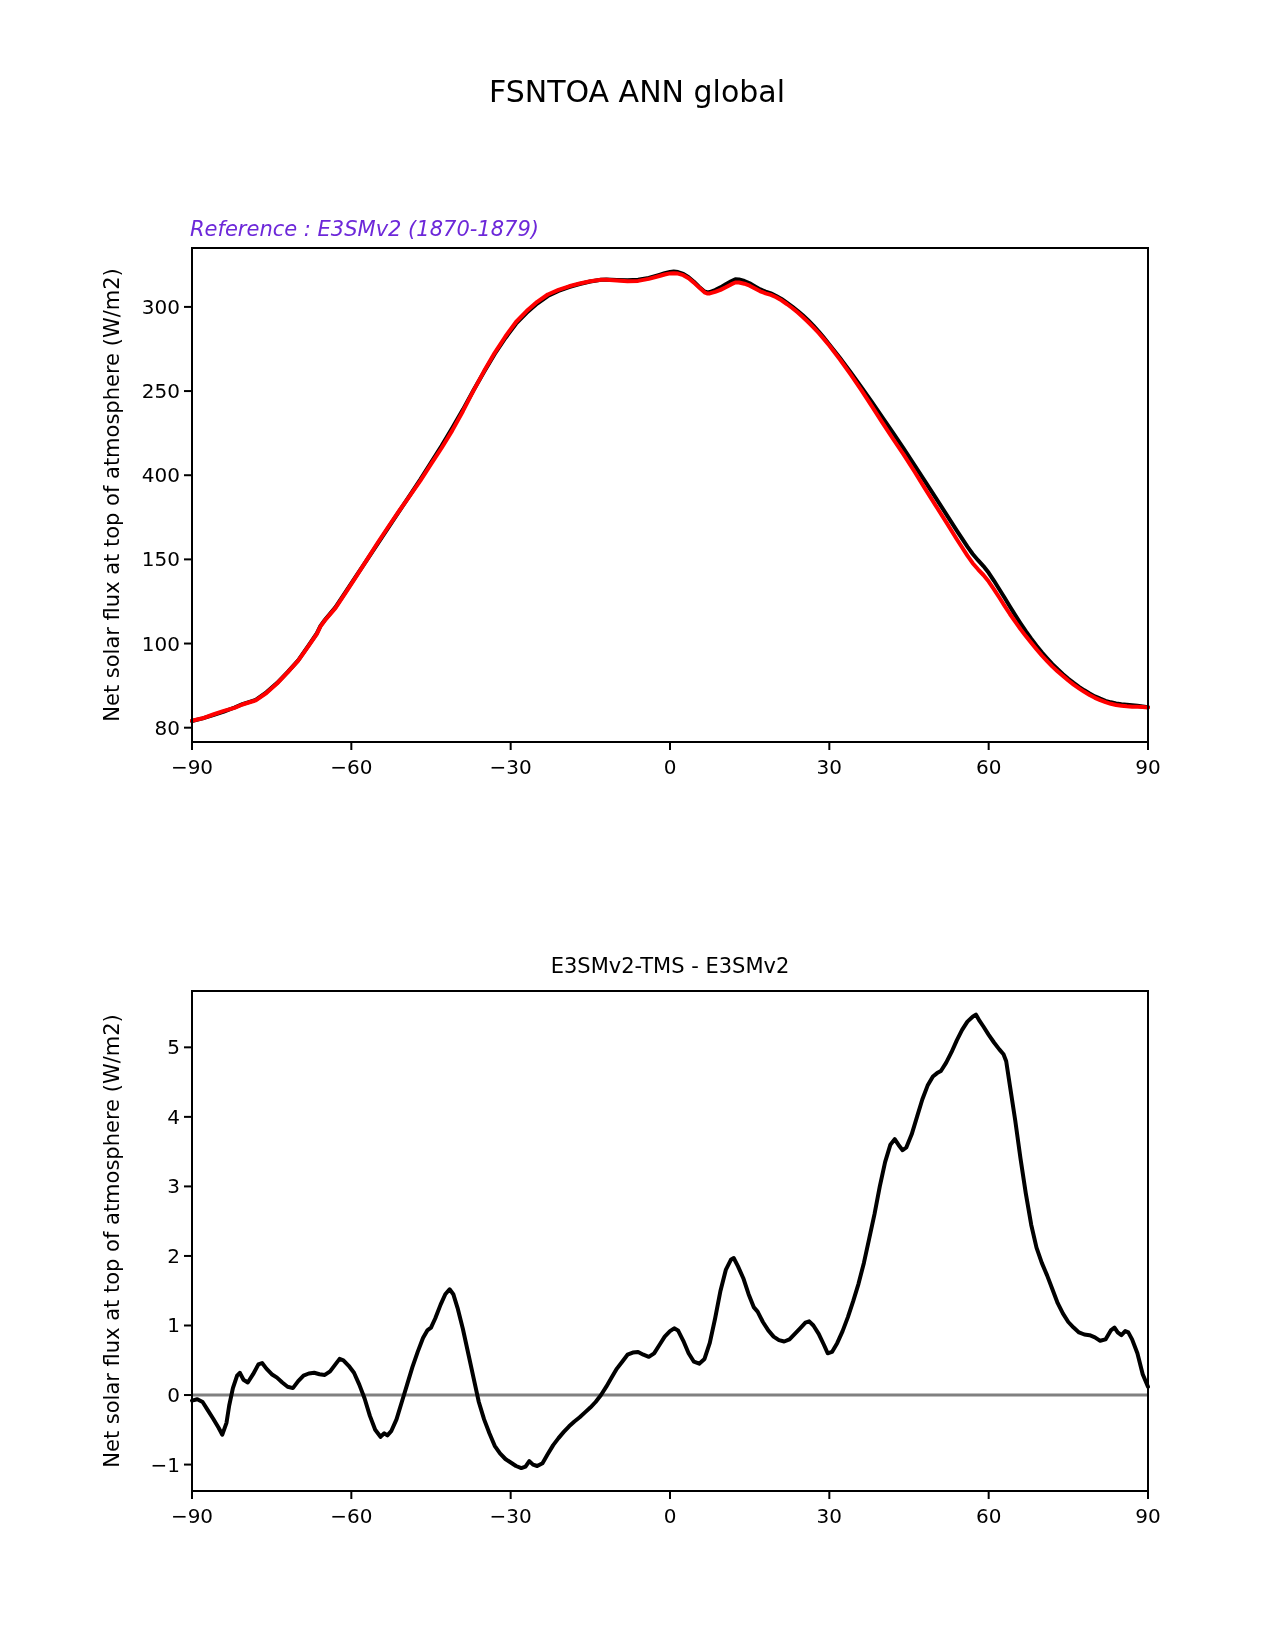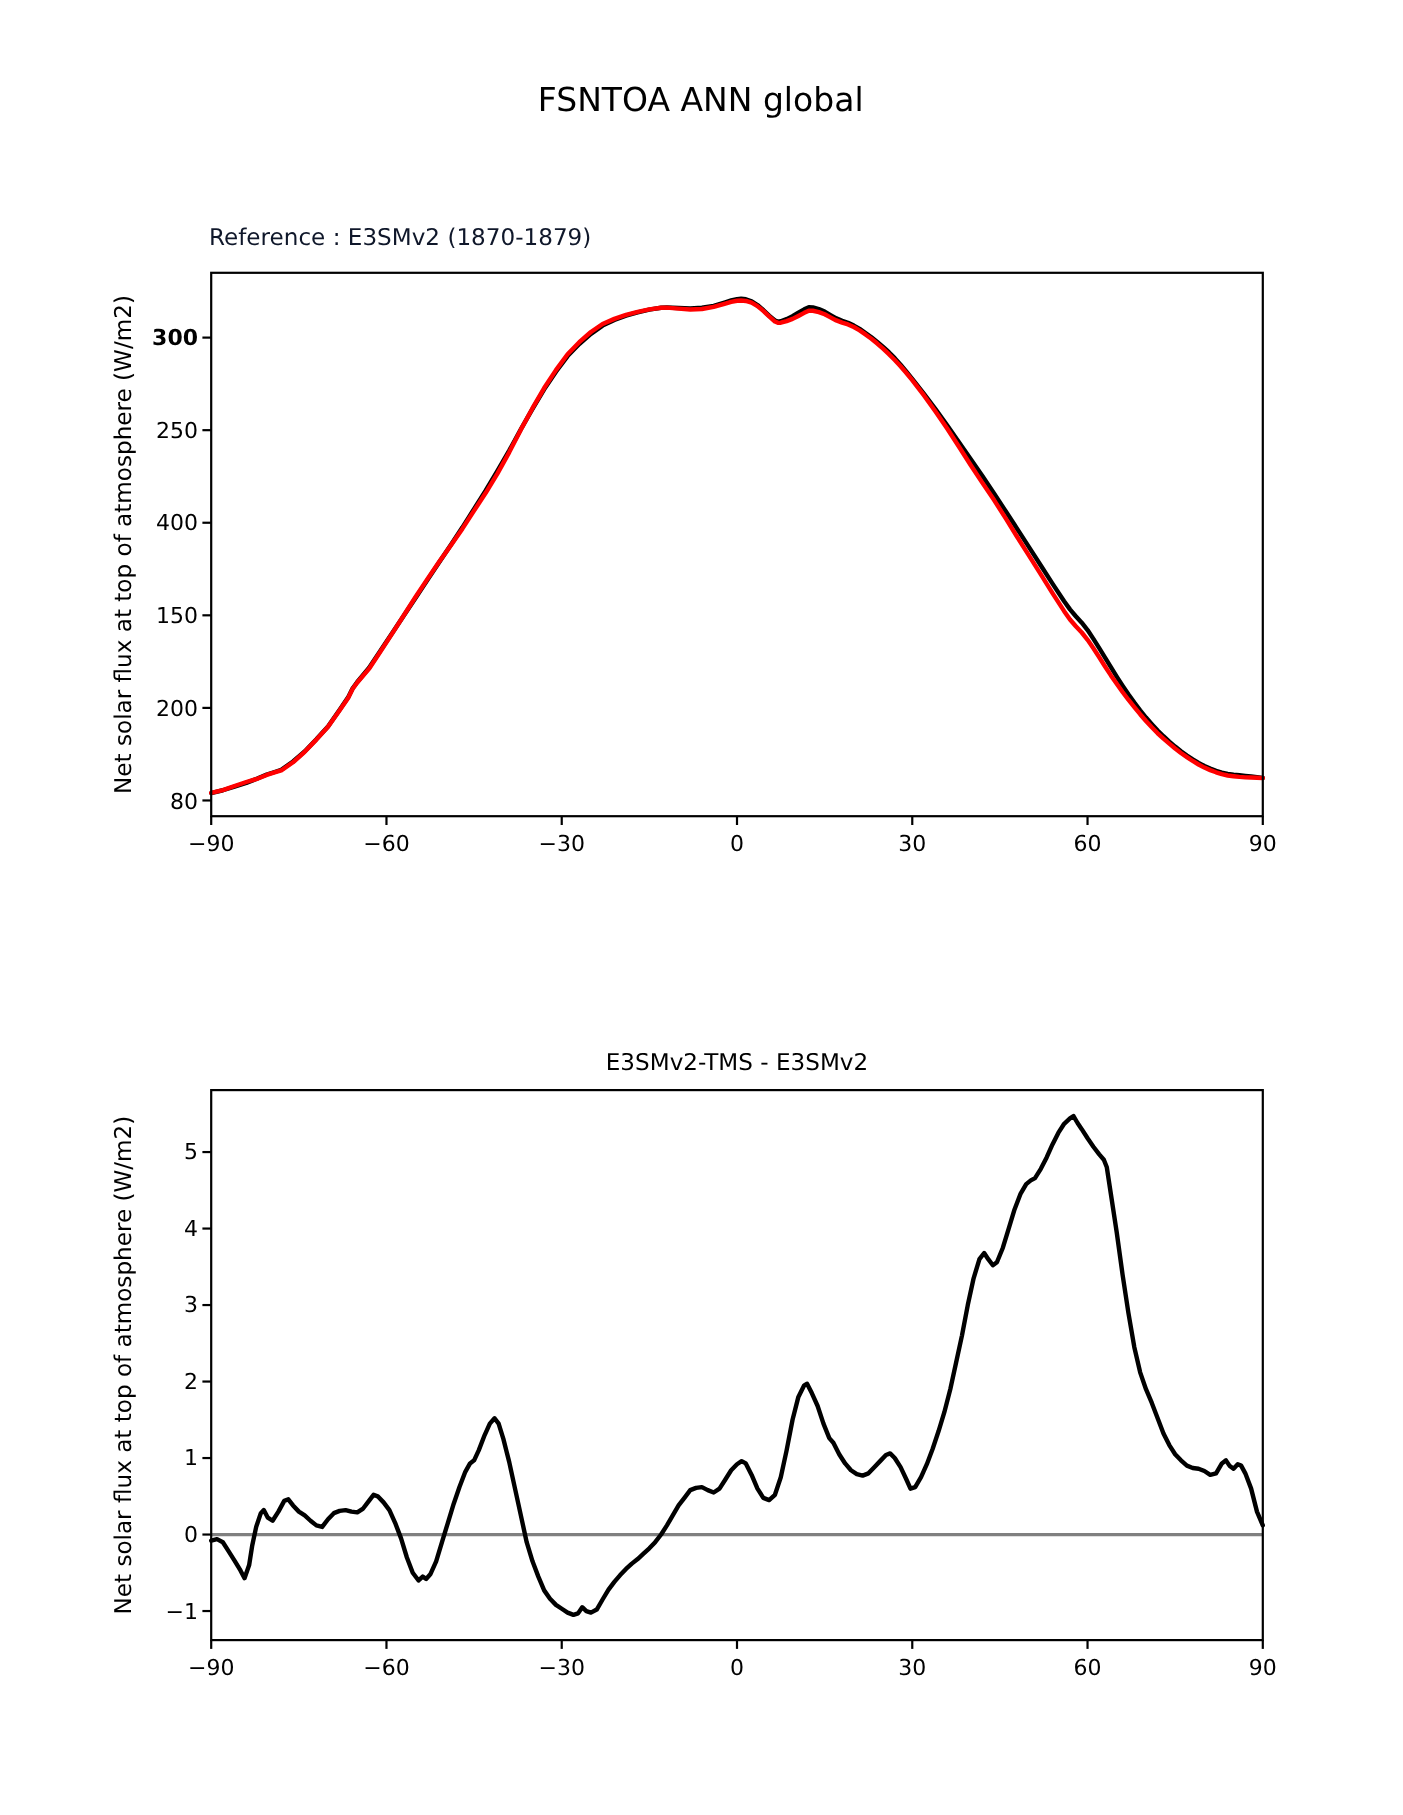--- a/index.html
+++ b/index.html
@@ -2,21 +2,21 @@
 <html><head>
 <meta charset="utf-8">
 <style>
   html,body{margin:0;padding:0;background:#fff;}
   .figure{position:relative;width:1275px;height:1650px;background:#ffffff;
           font-family:"DejaVu Sans", sans-serif;color:#000;overflow:hidden;}
   .suptitle{position:absolute;top:74px;left:637px;transform:translateX(-50%);
             font-size:30px;white-space:nowrap;}
   .annot{position:absolute;left:190px;font-size:21px;white-space:nowrap;}
   .annot.test{top:166px;color:#000;}
-  .annot.ref{top:204px;color:#0f172a;}
+  .annot.ref{top:217px;color:#6d28d9;font-style:italic;}
   .panel{position:absolute;}
   #panel-top{left:192px;top:248px;width:956px;height:494px;}
   #panel-bottom{left:192px;top:991px;width:956px;height:500px;}
   .panel svg{position:absolute;left:0;top:0;overflow:visible;}
   .panel-title{position:absolute;left:50%;top:-37px;transform:translateX(-50%);
                font-size:21px;white-space:nowrap;}
   .ylabel{position:absolute;white-space:nowrap;font-size:21px;
           transform:translate(-50%,-50%) rotate(-90deg);}
   .xtick-label{position:absolute;font-size:20px;transform:translateX(-50%);
                white-space:nowrap;text-align:center;}
@@ -51,25 +51,25 @@
         <line x1="-8" x2="0" y1="58.90971039182283" y2="58.90971039182283" stroke="#000" stroke-width="2"></line>
       </svg>
       <span class="xtick-label" style="left: 0px; top: 507px;">−90</span>
       <span class="xtick-label" style="left: 159.333px; top: 507px;">−60</span>
       <span class="xtick-label" style="left: 318.667px; top: 507px;">−30</span>
       <span class="xtick-label" style="left: 478px; top: 507px;">0</span>
       <span class="xtick-label" style="left: 637.333px; top: 507px;">30</span>
       <span class="xtick-label" style="left: 796.667px; top: 507px;">60</span>
       <span class="xtick-label" style="left: 956px; top: 507px;">90</span>
       <span class="ytick-label" style="left: -12px; top: 479.693px;">80</span>
-      <span class="ytick-label" style="left: -12px; top: 395.537px;">200</span>
+      <span class="ytick-label" style="left: -12px; top: 395.537px;">100</span>
       <span class="ytick-label" style="left: -12px; top: 311.38px; text-align: right;">150</span>
       <span class="ytick-label" style="left: -12px; top: 227.223px;">400</span>
       <span class="ytick-label" style="left: -12px; top: 143.066px;">250</span>
-      <span class="ytick-label" style="left: -12px; top: 58.9097px; font-weight: bold;">300</span>
+      <span class="ytick-label" style="left: -12px; top: 58.9097px;">300</span>
     </div>
 
   <div class="panel" id="panel-bottom">
     <div class="panel-title">E3SMv2-TMS - E3SMv2</div>
     <div class="ylabel" style="left:-80px;top:250px;">Net solar flux at top of atmosphere (W/m2)</div>
   <svg width="956" height="500">
         <line x1="0" x2="956" y1="404.03337969401946" y2="404.03337969401946" stroke="#808080" stroke-width="3"></line>
         <polyline points="0.0,409.6 5.3,408.2 10.6,411.0 15.9,419.3 21.2,427.7 26.6,436.7 30.3,443.7 34.5,431.8 37.2,414.5 40.9,397.1 45.1,384.6 47.8,381.8 51.5,388.7 55.8,391.5 61.1,383.2 66.4,373.4 70.1,372.0 74.4,377.6 79.7,383.2 85.0,386.6 90.3,391.5 95.6,395.7 100.9,397.1 106.2,390.1 111.5,384.6 116.8,382.5 122.2,381.8 127.5,383.2 132.8,383.9 138.1,380.4 143.4,373.4 147.6,367.9 151.4,369.3 156.7,374.8 162.0,381.8 167.3,393.6 172.6,407.5 177.9,424.9 183.2,438.8 188.5,445.8 192.3,442.3 195.4,444.4 199.2,440.2 204.5,428.4 209.8,411.0 215.1,393.6 220.4,376.2 225.7,360.9 231.0,347.0 235.3,339.4 239.0,336.6 243.2,327.5 248.6,313.6 253.3,303.2 257.6,298.3 261.3,303.2 265.6,317.1 270.9,338.0 276.2,362.3 281.5,386.6 286.8,411.0 292.1,428.4 297.4,442.3 302.7,454.8 308.0,462.4 313.4,468.0 318.7,471.5 324.0,475.0 329.3,477.1 333.5,475.7 337.3,470.1 341.0,473.6 345.2,475.0 350.5,472.2 355.8,463.1 361.2,454.1 366.5,447.1 371.8,440.9 377.1,435.3 382.4,430.5 387.7,426.3 393.0,421.4 398.3,416.6 403.6,411.0 409.0,404.0 414.3,395.7 419.6,386.6 424.9,377.6 430.2,370.7 435.5,363.7 440.8,361.6 446.1,360.9 451.4,363.7 456.8,365.8 462.1,362.3 467.4,354.0 472.7,345.6 478.0,340.1 482.2,337.3 486.0,339.4 491.3,349.8 496.6,362.3 501.9,370.7 507.2,372.7 512.5,367.9 517.8,351.9 523.1,327.5 528.5,299.7 533.8,278.9 539.1,268.4 541.7,267.0 546.0,275.4 551.3,287.2 556.6,303.2 561.9,316.4 565.6,320.6 570.9,331.0 576.3,339.4 581.6,345.6 586.9,349.1 592.2,350.5 597.5,348.4 602.8,342.8 608.1,337.3 613.4,331.7 617.2,330.3 621.4,334.5 626.7,342.8 632.0,354.0 635.7,362.3 640.0,360.9 645.3,351.9 650.6,340.1 655.9,326.1 661.2,310.2 666.5,292.8 671.9,271.9 677.2,247.6 682.5,223.2 687.8,195.4 693.1,171.1 698.4,153.7 702.7,148.1 706.4,153.7 710.6,159.2 714.3,156.5 719.7,143.3 725.0,125.9 730.3,108.5 735.6,94.6 740.9,85.5 745.1,82.1 748.9,80.0 754.2,71.6 759.5,61.2 764.8,49.4 770.1,38.9 775.4,30.6 780.7,25.7 783.9,23.6 787.6,29.9 791.4,35.5 796.7,43.8 802.0,51.5 807.3,58.4 811.5,63.3 814.2,70.2 817.9,94.6 823.2,129.3 828.5,167.6 833.8,202.4 839.2,233.7 844.5,256.6 849.8,271.9 855.1,284.4 860.4,298.3 865.7,312.2 871.0,322.7 876.3,331.0 881.6,336.6 887.0,341.4 892.3,343.5 897.6,344.2 902.9,346.3 908.2,349.8 913.5,348.4 918.8,339.4 922.5,336.6 925.7,341.4 929.4,344.2 933.2,340.1 936.3,341.4 940.1,348.4 945.4,362.3 950.7,383.2 956.0,395.7" fill="none" stroke="#000000" stroke-width="4" stroke-linejoin="round" stroke-linecap="round"></polyline>
         <rect x="0" y="0" width="956" height="500" fill="none" stroke="#000" stroke-width="2"></rect>
         <line x1="0" x2="0" y1="500" y2="508" stroke="#000" stroke-width="2"></line>

